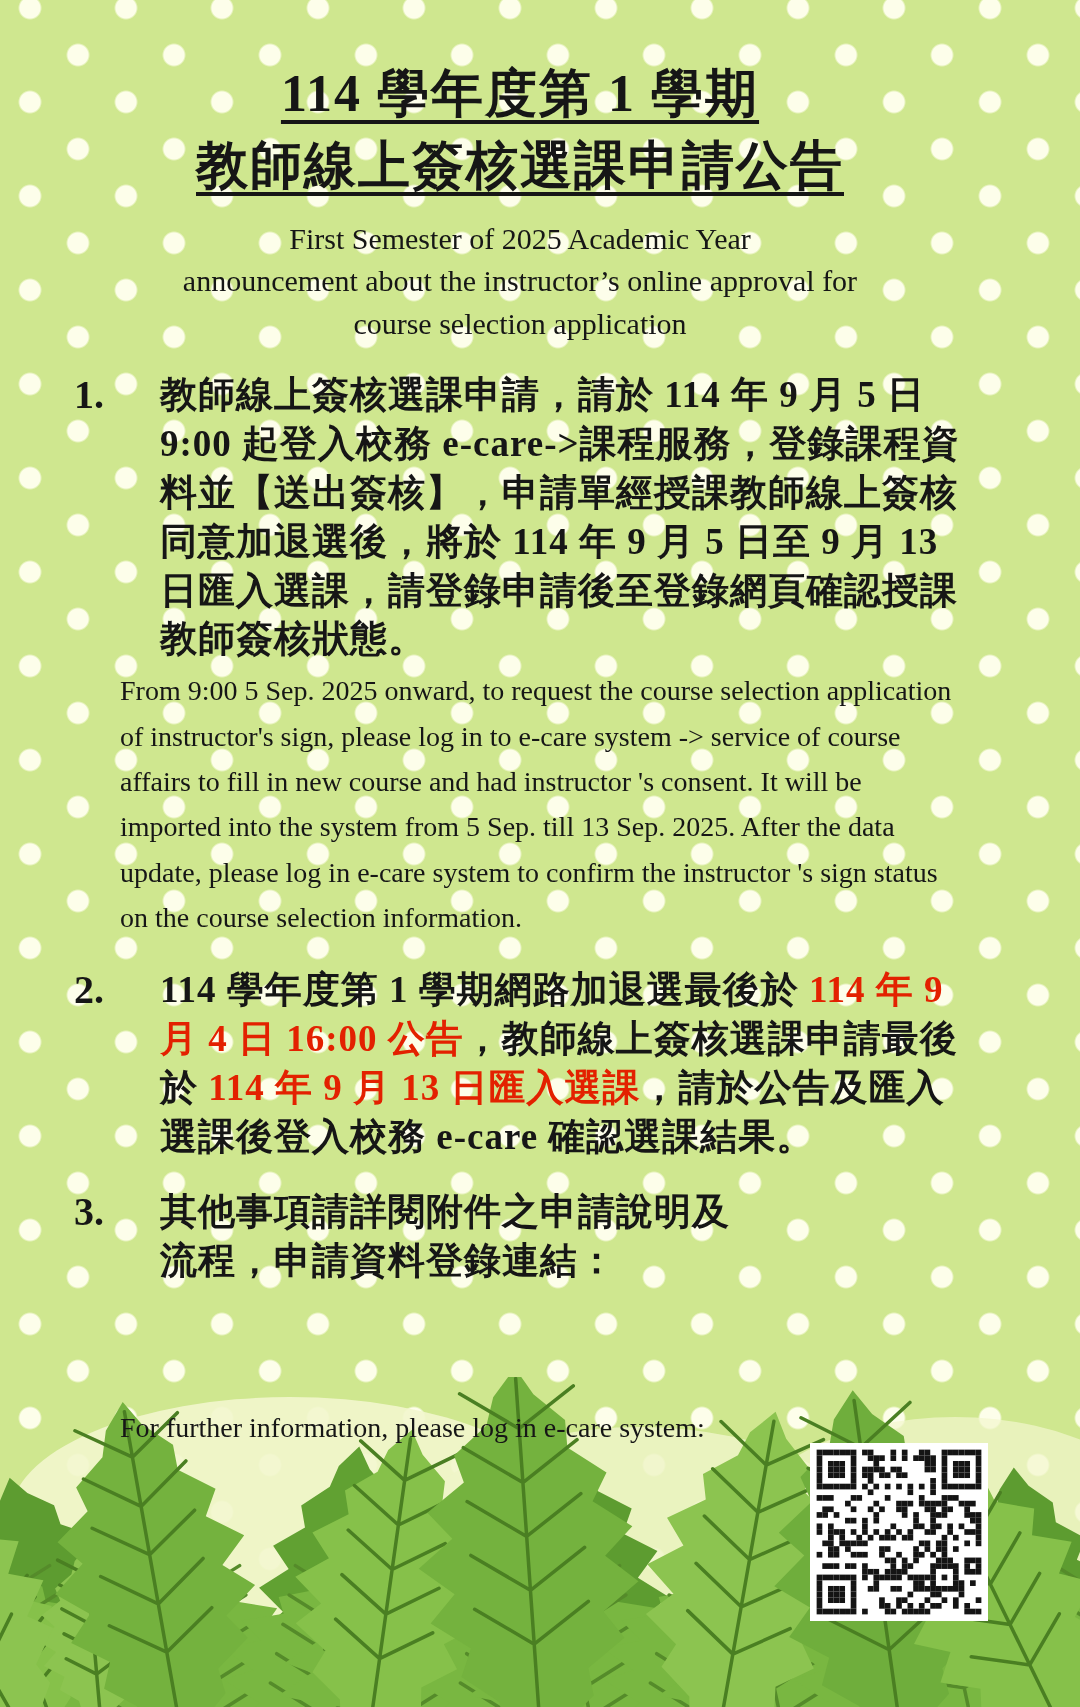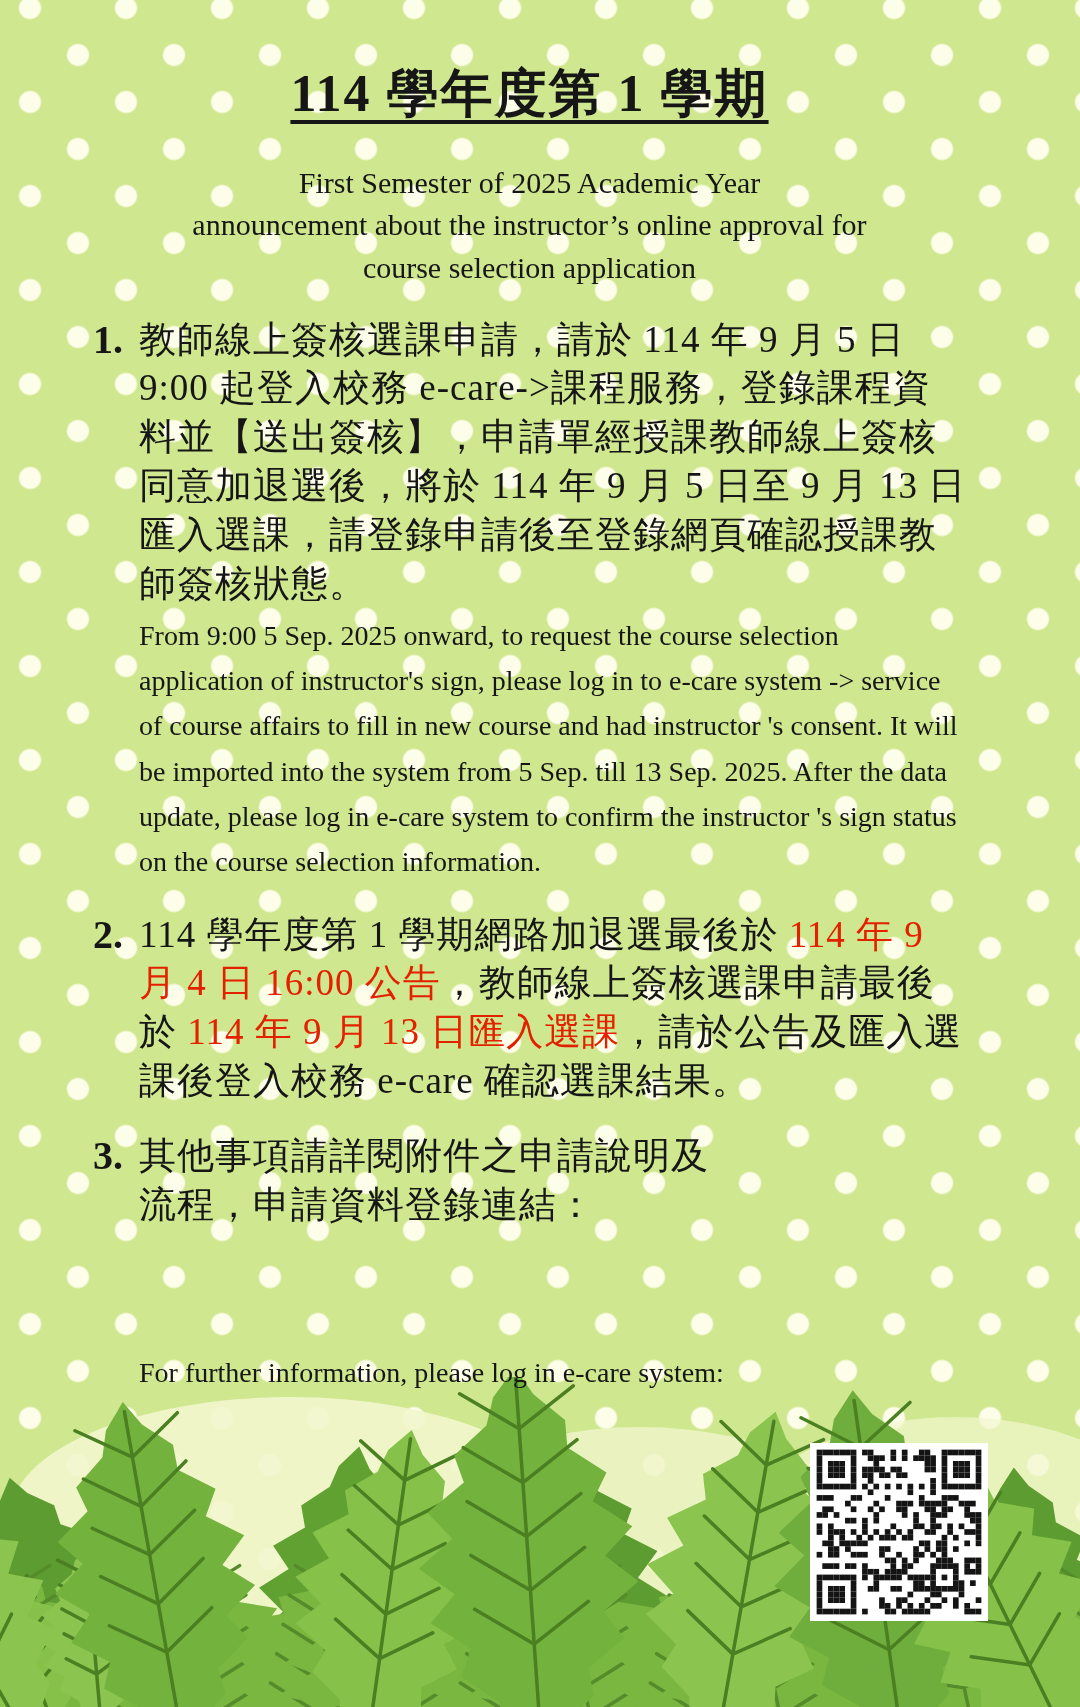--- a/index.html
+++ b/index.html
@@ -10,29 +10,29 @@
     color:var(--text,#161616);
     font-family:"Liberation Serif","DejaVu Serif",serif;
     background-color:var(--background,#cfe78f);
     background-image:
       radial-gradient(circle, var(--dot,#fdfeea) 10px, rgba(253,254,234,0) 12px),
       radial-gradient(circle, var(--dot,#fdfeea) 10px, rgba(253,254,234,0) 12px);
     background-size:96px 94px,96px 94px;
     background-position:30px 8px,78px 55px;
   }
   #leaves{position:absolute;left:0;top:1377px;width:1080px;height:330px;z-index:1;pointer-events:none;}
-  .content{position:relative;z-index:2;padding:58px 112px 0 91px;}
+  .content{position:relative;z-index:2;padding:58px 112px 0 72px;}
   .title-line{
     font-size:52px;font-weight:700;text-align:center;line-height:1.38;letter-spacing:2px;
     text-decoration:underline;text-decoration-thickness:3.5px;text-underline-offset:9px;
   }
-  .subtitle{margin-top:32px;font-size:30px;line-height:1.42;text-align:center;}
+  .subtitle{margin-top:16px;font-size:30px;line-height:1.42;text-align:center;}
   .sec{position:relative;padding-left:48px;margin-top:26px;}
   .num{position:absolute;left:2px;top:0;font-size:40px;font-weight:600;}
-  .zh{font-size:37px;line-height:1.32;font-weight:400;letter-spacing:1px;}
+  .zh{font-size:37px;line-height:1.32;font-weight:700;letter-spacing:1px;margin-left:40px;}
   .en{font-size:28px;line-height:1.62;margin-top:4px;font-weight:400;letter-spacing:0;}
   .sec3 .zh{max-width:600px;}
   .en3{margin-top:120px;}
   .red{color:var(--accent-red,#e32100);}
   .qr{position:absolute;left:810px;top:1443px;width:178px;height:178px;z-index:3;}
   .qr svg{display:block;width:178px;height:178px;}
 </style>
 </head>
 <body>
 
@@ -142,20 +142,21 @@
         <path d="M0,-10.2 L0,-329.8 M0,-78 L55,-116 M0,-78 L-55,-116 M0,-129 L55,-167 M0,-129 L-55,-167 M0,-180 L55,-218 M0,-180 L-55,-218 M0,-231 L55,-269 M0,-231 L-55,-269 M0,-282 L55,-320 M0,-282 L-55,-320" stroke="#4a7f22" stroke-width="3.5" fill="none" stroke-linecap="round"></path>
       </g>
       <g transform="translate(1060,350) rotate(-26)">
         <polygon points="-29.4,0 -33.7,-23.1 -64.7,-46.2 -54.7,-69.2 -88,-92.3 -65.6,-115.4 -94.9,-138.5 -64.2,-161.5 -84.1,-184.6 -50.8,-207.7 -57.7,-230.8 -28,-253.8 -20.5,-276.9 0,-300 0.0,-300 14.3,-276.9 40.0,-253.8 40.4,-230.8 72.6,-207.7 58.9,-184.6 91.7,-161.5 66.4,-138.5 93.6,-115.4 61.6,-92.3 78.2,-69.2 45.3,-46.2 48.2,-23.1 20.5,0" fill="#86c14a"></polygon>
         <path d="M0,-9 L0,-291 M0,-69 L49,-102 M0,-69 L-49,-102 M0,-114 L49,-147 M0,-114 L-49,-147 M0,-159 L49,-192 M0,-159 L-49,-192 M0,-204 L49,-237 M0,-204 L-49,-237 M0,-249 L49,-282 M0,-249 L-49,-282" stroke="#4a7f22" stroke-width="3.5" fill="none" stroke-linecap="round"></path>
       </g>
     </svg>
 
   <div class="content">
     <div class="title-line">114 學年度第 1 學期</div>
+    <div class="title-line">教師線上簽核選課申請公告</div>
 
     <div class="subtitle">
       <div>First Semester of 2025 Academic Year</div>
       <div>announcement about the instructor’s online approval for</div>
       <div>course selection application</div>
     </div>
 
     <div class="sec">
       <span class="num">1.</span>
       <div class="zh">教師線上簽核選課申請，請於 114 年 9 月 5 日 9:00 起登入校務 e-care-&gt;課程服務，登錄課程資料並【送出簽核】，申請單經授課教師線上簽核同意加退選後，將於 114 年 9 月 5 日至 9 月 13 日匯入選課，請登錄申請後至登錄網頁確認授課教師簽核狀態。</div>

